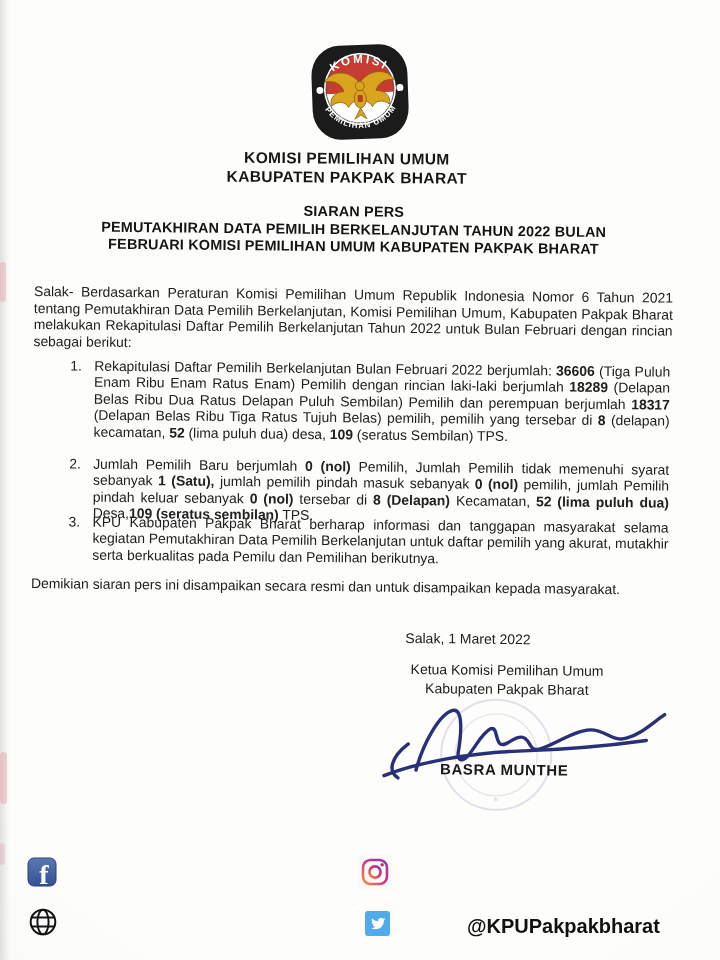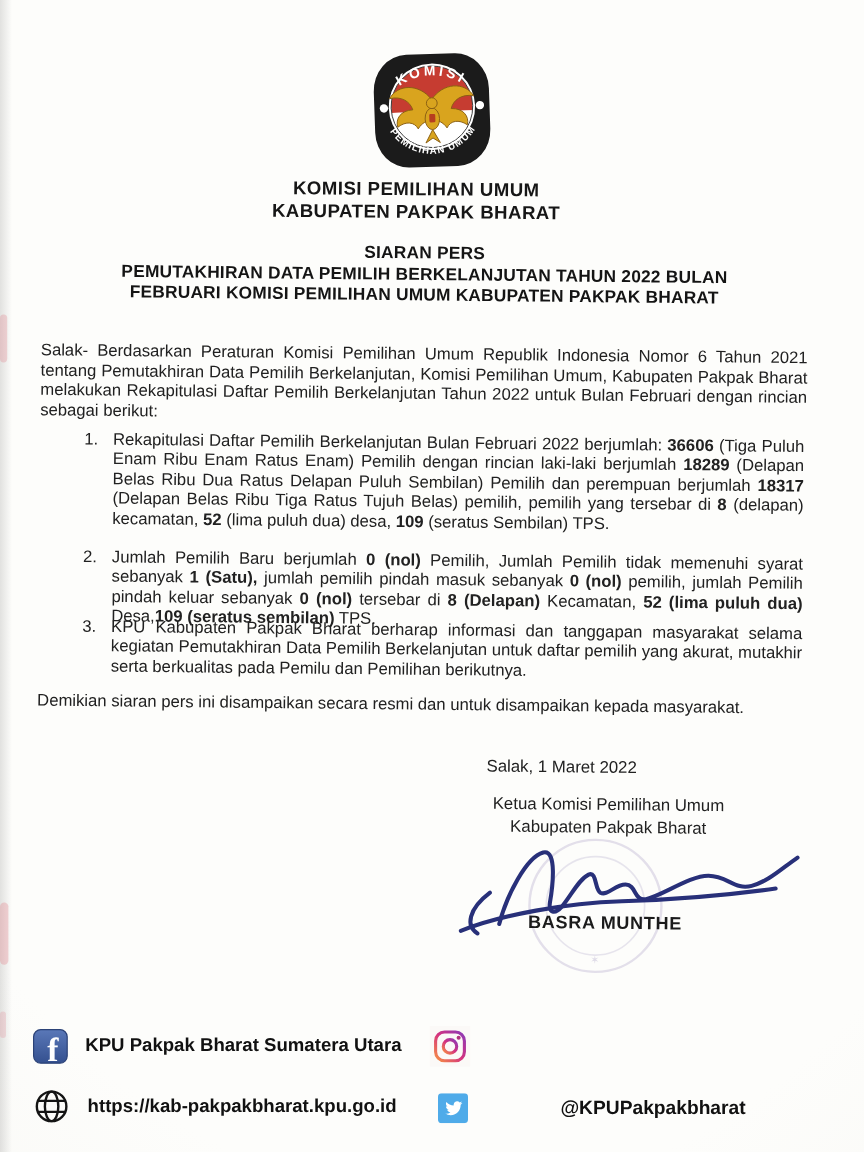--- a/index.html
+++ b/index.html
@@ -54,21 +54,21 @@
   .footer-icon{position:absolute;}
   .fb-icon{left:27px;top:857px;width:30px;height:30px;}
   .ig-icon{left:358px;top:855px;width:34px;height:34px;}
   .globe-icon{left:28px;top:907px;width:30px;height:30px;}
   .tw-icon{left:365px;top:911px;width:25px;height:25px;}
 
   .footer-label{position:absolute;font-size:15.5px;font-weight:bold;color:#111;}
   .fb-label{left:71px;top:863px;}
   .ig-label{left:412px;top:866px;font-weight:normal;font-size:14.5px;letter-spacing:.9px;color:#1d1d1d;}
   .site-label{left:73px;top:914px;}
-  .tw-label{left:467px;top:915px;font-size:16px;}
+  .tw-label{left:467px;top:915px;font-size:20px;}
 </style>
 </head>
 <body>
 
 <div class="page">
   <div class="left-shade"></div>
   <div class="smudge s1"></div>
   <div class="smudge s2"></div>
   <div class="smudge s3"></div>
 
@@ -162,21 +162,20 @@
   <svg class="footer-icon fb-icon" viewBox="0 0 30 30">
     <defs>
         <linearGradient id="fbg" x1="0" y1="0" x2="0" y2="1">
       <stop offset="0" stop-color="#5a78b8"></stop>
           <stop offset="1" stop-color="#34508f"></stop>
     </linearGradient>
       </defs>
     <rect x="1" y="1" width="28" height="28" rx="6" fill="url(#fbg)" stroke="#2b4277" stroke-width="1"></rect>
     <text x="17" y="27" text-anchor="middle" font-family="Liberation Serif, serif" font-weight="bold" font-size="28" fill="#ffffff">f</text>
   </svg>
-  <div class="footer-label fb-label">KPU Pakpak Bharat Sumatera Utara</div>
 
   <svg class="footer-icon ig-icon" viewBox="0 0 34 34">
     <defs>
         <linearGradient id="igg" x1="0" y1="1" x2="1" y2="0">
       <stop offset="0" stop-color="#f79043"></stop>
           <stop offset=".5" stop-color="#d4327f"></stop>
           <stop offset="1" stop-color="#8a3ab9"></stop>
     </linearGradient>
       </defs>
     <rect x="0" y="0" width="34" height="34" fill="#fbf9f7"></rect>
@@ -185,20 +184,19 @@
     <circle cx="24.2" cy="9.8" r="1.7" fill="#b0327f"></circle>
   </svg>
 
   <svg class="footer-icon globe-icon" viewBox="0 0 30 30">
     <g fill="none" stroke="#141414" stroke-width="2">
       <circle cx="15" cy="15" r="12.3"></circle>
       <ellipse cx="15" cy="15" rx="5.6" ry="12.3"></ellipse>
       <path d="M3.6 10.4 H26.4 M3.6 19.6 H26.4"></path>
     </g>
   </svg>
-  <div class="footer-label site-label">https://kab-pakpakbharat.kpu.go.id</div>
 
   <svg class="footer-icon tw-icon" viewBox="0 0 25 25">
     <rect x="0" y="0" width="25" height="25" rx="3" fill="#4fabe9"></rect>
     <path fill="#ffffff" d="M20.3 8.1c-.5.23-1.1.39-1.67.46.6-.36 1.06-.93 1.28-1.61-.56.33-1.19.57-1.85.71a2.92 2.92 0 0 0-5.05 2c0 .23.02.45.07.66-2.43-.12-4.58-1.28-6.02-3.05-.25.43-.4.93-.4 1.47 0 1.01.52 1.91 1.3 2.43-.48-.02-.93-.15-1.32-.37v.04c0 1.41 1 2.59 2.34 2.86-.25.07-.5.1-.77.1-.19 0-.37-.02-.55-.05.37 1.16 1.45 2 2.72 2.03a5.87 5.87 0 0 1-3.62 1.25c-.24 0-.47-.01-.7-.04a8.3 8.3 0 0 0 4.48 1.31c5.37 0 8.3-4.45 8.3-8.3v-.38c.57-.41 1.06-.92 1.46-1.52z"></path>
   </svg>
   <div class="footer-label tw-label">@KPUPakpakbharat</div>
 </div>
 
 </body></html>

